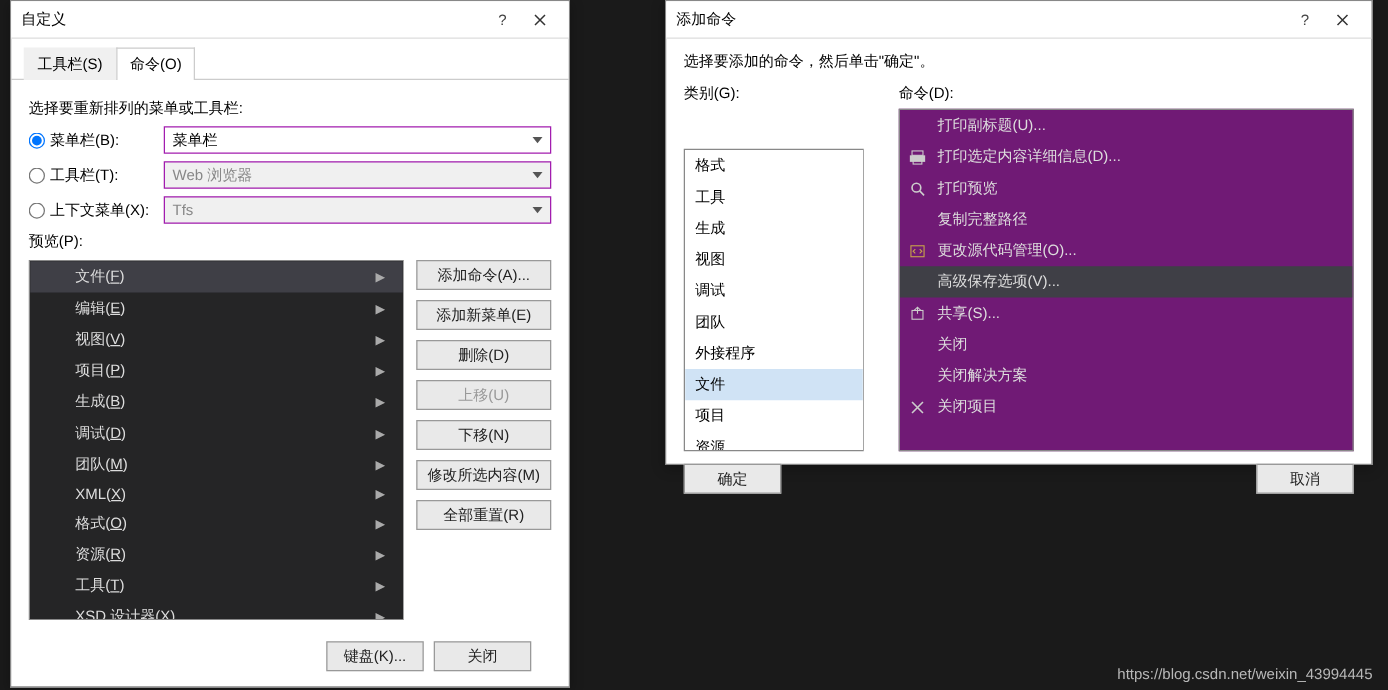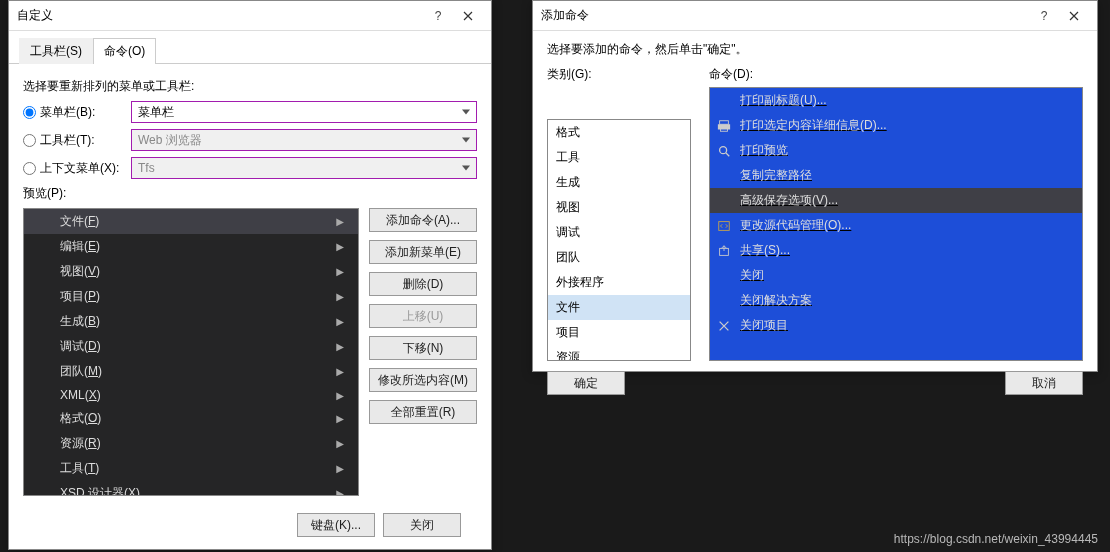--- a/index.html
+++ b/index.html
@@ -4,21 +4,21 @@
 <style>
 * { box-sizing: border-box; margin: 0; padding: 0; font-family: "Microsoft YaHei", "Segoe UI", sans-serif; font-size: 12px; }
 body { width: 1110px; height: 552px; background: #1a1a1a; position: relative; overflow: hidden; }
 
 .dialog { position: absolute; background: #fff; border: 1px solid #888; box-shadow: 0 2px 10px rgba(0,0,0,0.3); }
 .titlebar { height: 30px; display: flex; align-items: center; padding: 0 8px; background: #fff; border-bottom: 1px solid #ddd; }
 .titlebar .title { flex: 1; }
 .titlebar .tbtn { width: 30px; height: 24px; display: flex; align-items: center; justify-content: center; color: #444; cursor: pointer; }
 
 
-#dlg1 { left: 8px; top: 0; width: 484px; height: 550px; }
+#dlg1 { left: 8px; top: 0; width: 448px; height: 550px; }
 .tabs { display: flex; padding: 6px 10px 0 10px; border-bottom: 1px solid #ccc; gap: 0; }
 .tab { padding: 4px 10px; border: 1px solid transparent; border-bottom: none; cursor: pointer; position: relative; top: 1px; background: #f0f0f0; }
 .tab.active { border-color: #ccc; background: #fff; }
 .dlg-body { padding: 10px 14px; }
 .section-label { margin: 4px 0 6px 0; }
 .radio-row { display: flex; align-items: center; gap: 8px; margin: 6px 0; }
 .radio-row label { width: 100px; display: flex; align-items: center; gap: 4px; }
 .radio-row input[type=radio] { margin: 0; }
 .combo { flex: 1; height: 22px; border: 1px solid #a21caf; padding: 2px 18px 2px 6px; background: #fff; position: relative; display: flex; align-items: center; }
 .combo.disabled { background: #f0f0f0; color: #888; }
@@ -35,26 +35,26 @@
 .side-buttons { width: 108px; display: flex; flex-direction: column; gap: 8px; }
 .btn { height: 24px; border: 1px solid #999; background: #e9e9e9; display: flex; align-items: center; justify-content: center; cursor: pointer; color: #222; }
 .btn.disabled { color: #999; cursor: default; }
 .footer-btns { position: absolute; right: 30px; bottom: 12px; display: flex; gap: 8px; }
 .footer-btns .btn { width: 78px; }
 
 
 #dlg2 { left: 532px; top: 0; width: 566px; height: 372px; }
 .dlg2-body { padding: 10px 14px; }
 .instr { margin-bottom: 8px; }
-.two-col { display: flex; gap: 18px; }
+.two-col { display: flex; gap: 28px; }
 .col-label { margin-bottom: 4px; }
 .cat-list { width: 144px; height: 242px; border: 1px solid #888; background: #fff; overflow-y: auto; margin-top: 36px; }
 .cat-item { padding: 4px 8px; cursor: pointer; }
 .cat-item.selected { background: #d0e3f5; }
-.cmd-list { flex: 1; height: 242px; border: 1px solid #888; background: #1d4ed8; overflow-y: scroll; text-decoration: underline; }
+.cmd-list { flex: 1; height: 242px; border: 1px solid #888; background: #701a75; overflow-y: scroll; }
 .cmd-list::-webkit-scrollbar { width: 14px; background: #3e3e42; }
 .cmd-list::-webkit-scrollbar-thumb { background: #686868; }
 .cmd-item { padding: 4px 8px 4px 6px; color: #ddd; display: flex; align-items: center; gap: 8px; cursor: pointer; }
 .cmd-item.selected { background: #3f3f46; }
 .cmd-icon { width: 16px; height: 16px; display: flex; align-items: center; justify-content: center; color: #c8a44a; }
 .dlg2-footer { display: flex; justify-content: space-between; gap: 8px; margin-top: 10px; }
 .dlg2-footer .btn { width: 78px; }
 
 .watermark { position: absolute; right: 12px; bottom: 6px; color: #b8b8b8; font-size: 12px; }
 u { text-decoration: underline; }
@@ -227,32 +227,32 @@
                   <circle cx="7" cy="7" r="4" fill="none" stroke="#ccc" stroke-width="1.5"></circle>
                   <path d="M10 10L14 14" stroke="#ccc" stroke-width="1.5"></path>
                 </svg>
               </span>
               <span>打印预览</span>
             </div>
             <div class="cmd-item">
               <span class="cmd-icon"></span>
               <span>复制完整路径</span>
             </div>
-            <div class="cmd-item selected">
-              <span class="cmd-icon"></span>
-              <span>高级保存选项(V)...</span>
-            </div>
             <div class="cmd-item">
               <span class="cmd-icon">
                 <svg width="14" height="14" viewBox="0 0 16 16">
                   <rect x="2" y="3" width="12" height="10" fill="none" stroke="#c8a44a"></rect>
                   <path d="M6 6L4 8L6 10M10 6L12 8L10 10" stroke="#c8a44a" fill="none"></path>
                 </svg>
               </span>
               <span>更改源代码管理(O)...</span>
+            </div>
+            <div class="cmd-item selected">
+              <span class="cmd-icon"></span>
+              <span>高级保存选项(V)...</span>
             </div>
             <div class="cmd-item">
               <span class="cmd-icon">
                 <svg width="14" height="14" viewBox="0 0 16 16">
                   <rect x="3" y="5" width="10" height="8" fill="none" stroke="#ccc"></rect>
                   <path d="M8 2L8 8M5 5L8 2L11 5" stroke="#ccc" fill="none"></path>
                 </svg>
               </span>
               <span>共享(S)...</span>
             </div>

